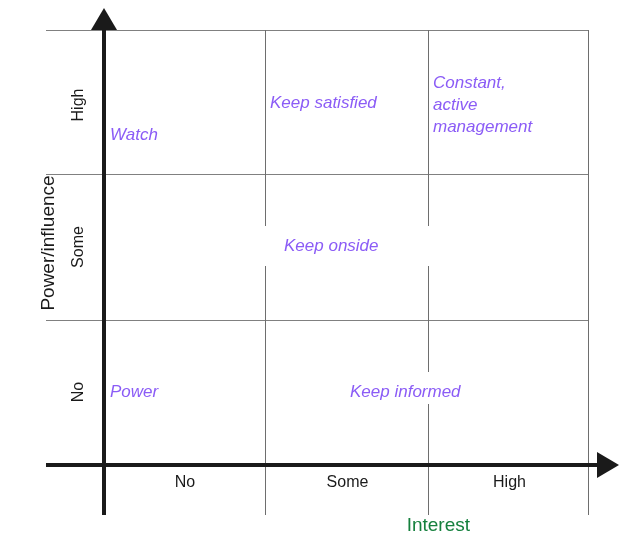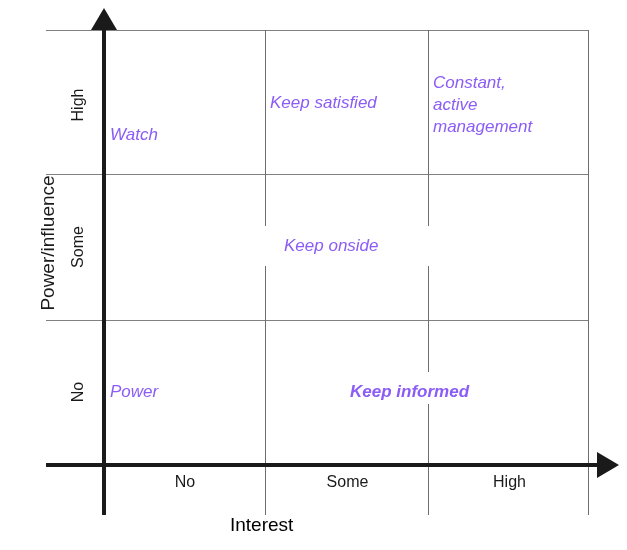--- a/index.html
+++ b/index.html
@@ -82,22 +82,22 @@
     color: #1a1a1a;
     text-align: center;
     transform-origin: 50% 50%;
     transform: rotate(-90deg);
   }
 
   
   .axis-title-x {
     position: absolute;
     font-size: 19px;
-    color: #000000;
-    text-align: left;
+    color: #15803d;
+    text-align: right;
   }
   .axis-title-y {
     position: absolute;
     font-size: 19px;
     color: #1a1a1a;
     text-align: center;
     transform-origin: 50% 50%;
     transform: rotate(-90deg);
   }
 </style>
@@ -137,21 +137,21 @@
   <div class="cell-label" style="left:270px; top:92px; width:155px;">Keep satisfied</div>
 
   <div class="cell-label" style="left:433px; top:72px; width:153px;">Constant,
 active
 management</div>
 
   <div class="cell-label" style="left:284px; top:235px; width:155px;">Keep onside</div>
 
   <div class="cell-label" style="left:110px; top:381px; width:150px;">Power</div>
 
-  <div class="cell-label" style="left:350px; top:381px; width:156px;font-weight:bold;">Keep informed</div>
+  <div class="cell-label" style="left:350px; top:381px; width:156px;">Keep informed</div>
 
   <div class="tick-y" style="left:38px; top:95px; width:80px; height:20px; line-height:20px;">High</div>
   <div class="tick-y" style="left:38px; top:237px; width:80px; height:20px; line-height:20px;">Some</div>
   <div class="tick-y" style="left:38px; top:382px; width:80px; height:20px; line-height:20px;">No</div>
 
   <div class="tick-x" style="left:110px; top:473px; width:150px;">No</div>
   <div class="tick-x" style="left:270px; top:473px; width:155px;">Some</div>
   <div class="tick-x" style="left:433px; top:473px; width:153px;">High</div>
 
   <div class="axis-title-y" style="left:-72px; top:231px; width:240px; height:24px; line-height:24px;">Power/influence</div>

